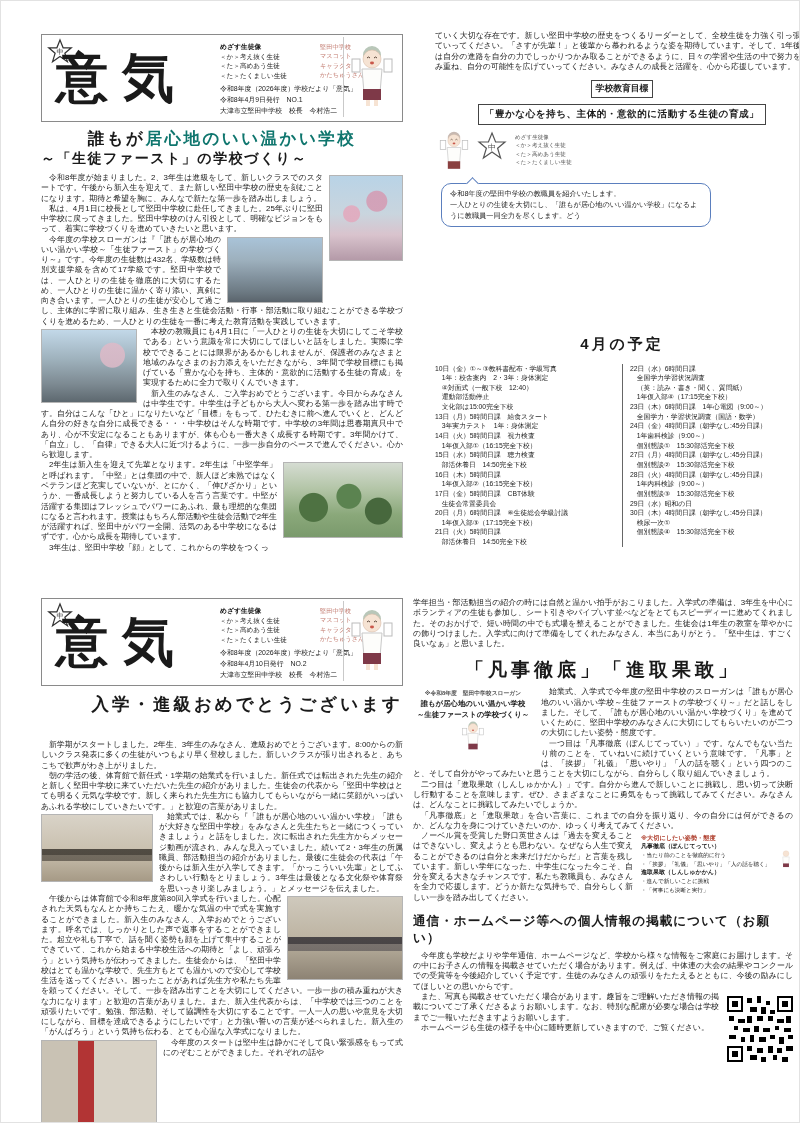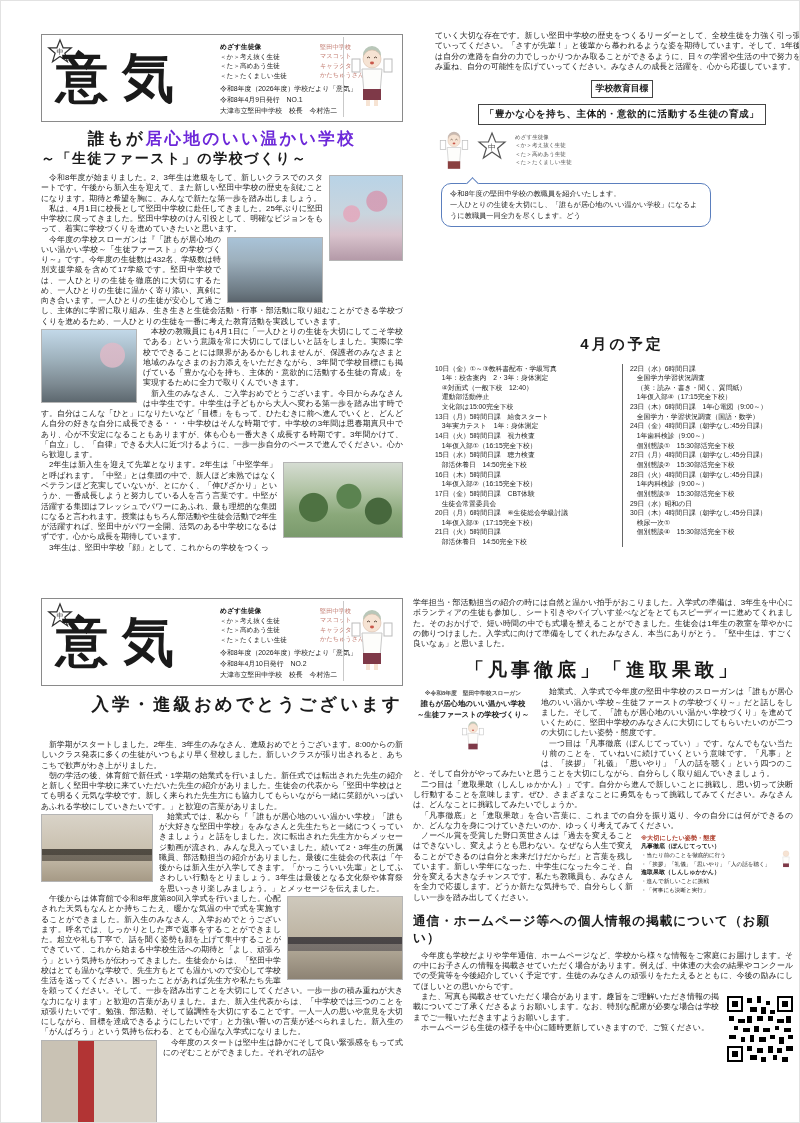--- a/index.html
+++ b/index.html
@@ -22,21 +22,21 @@
   .mh-info{position:absolute;left:178px;top:7px;width:125px;}
   .mh-motto{font-size:6.6px;line-height:1.45;}
   .mh-motto .mt-title{font-weight:bold;font-size:6.8px;}
   .mh-mascot-label{position:absolute;left:278px;top:7px;font-size:6.2px;line-height:1.5;color:#bf7468;}
   .mh-pub{position:absolute;left:178px;top:48px;font-size:6.9px;line-height:1.6;white-space:nowrap;}
   .mh-mascot{position:absolute;right:2px;top:2px;width:56px;height:80px;border-left:1px solid #c9c9c9;
     display:flex;align-items:center;justify-content:center;}
 
   
   .p1-title{text-align:center;font-size:16.5px;font-weight:bold;letter-spacing:2.5px;margin-top:2px;}
-  .p1-title .red{color:#6d28d9;font-family:Liberation Mono, monospace;}
+  .p1-title .red{color:#0f766e;font-family:Liberation Mono, monospace;}
   .p1-subtitle{text-align:left;font-size:14px;font-weight:bold;letter-spacing:1.5px;margin-bottom:5px;}
   .p3-title{text-align:right;font-size:17.5px;font-weight:bold;letter-spacing:3px;margin:4px 0 24px;}
   .p4-title{text-align:center;font-size:19px;font-weight:bold;letter-spacing:4px;margin:8px 0 4px;}
 
   
   .body-p{margin:0;font-size:7.9px;line-height:1.3;text-align:justify;text-indent:1em;}
   .noindent{text-indent:0;}
   .pre{white-space:pre-wrap;}
   .flow::after{content:"";display:block;clear:both;}
 

